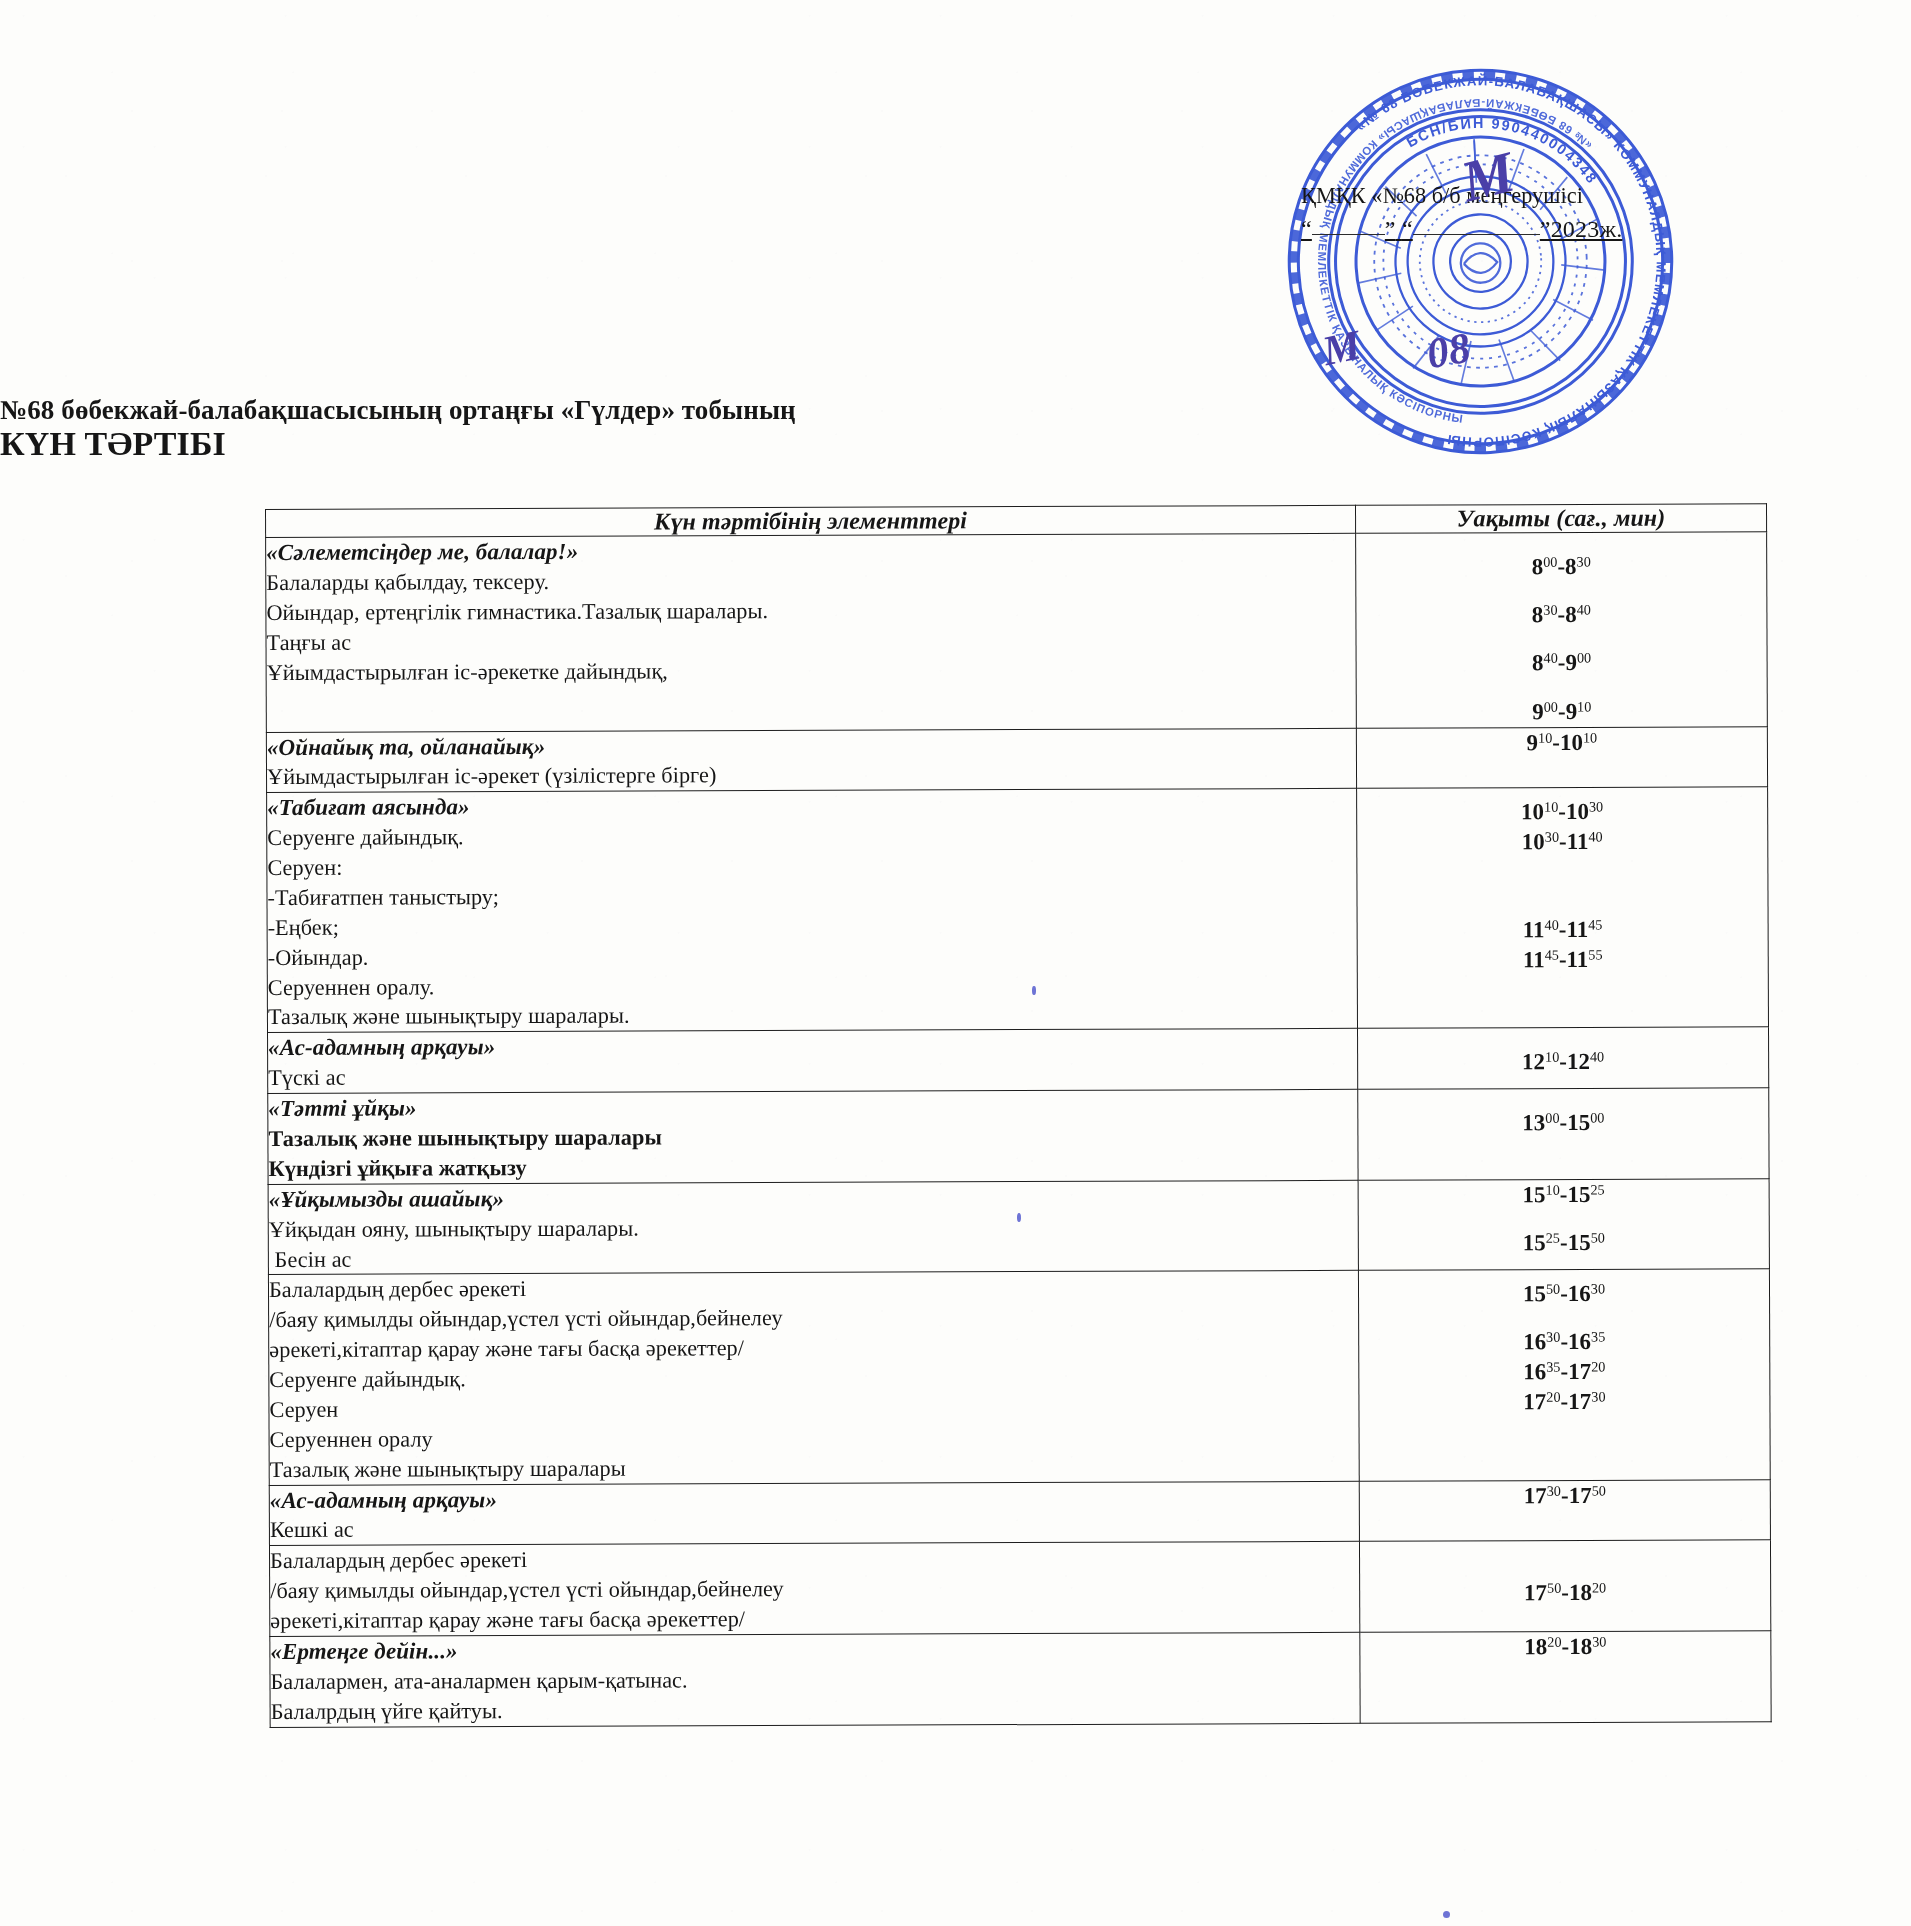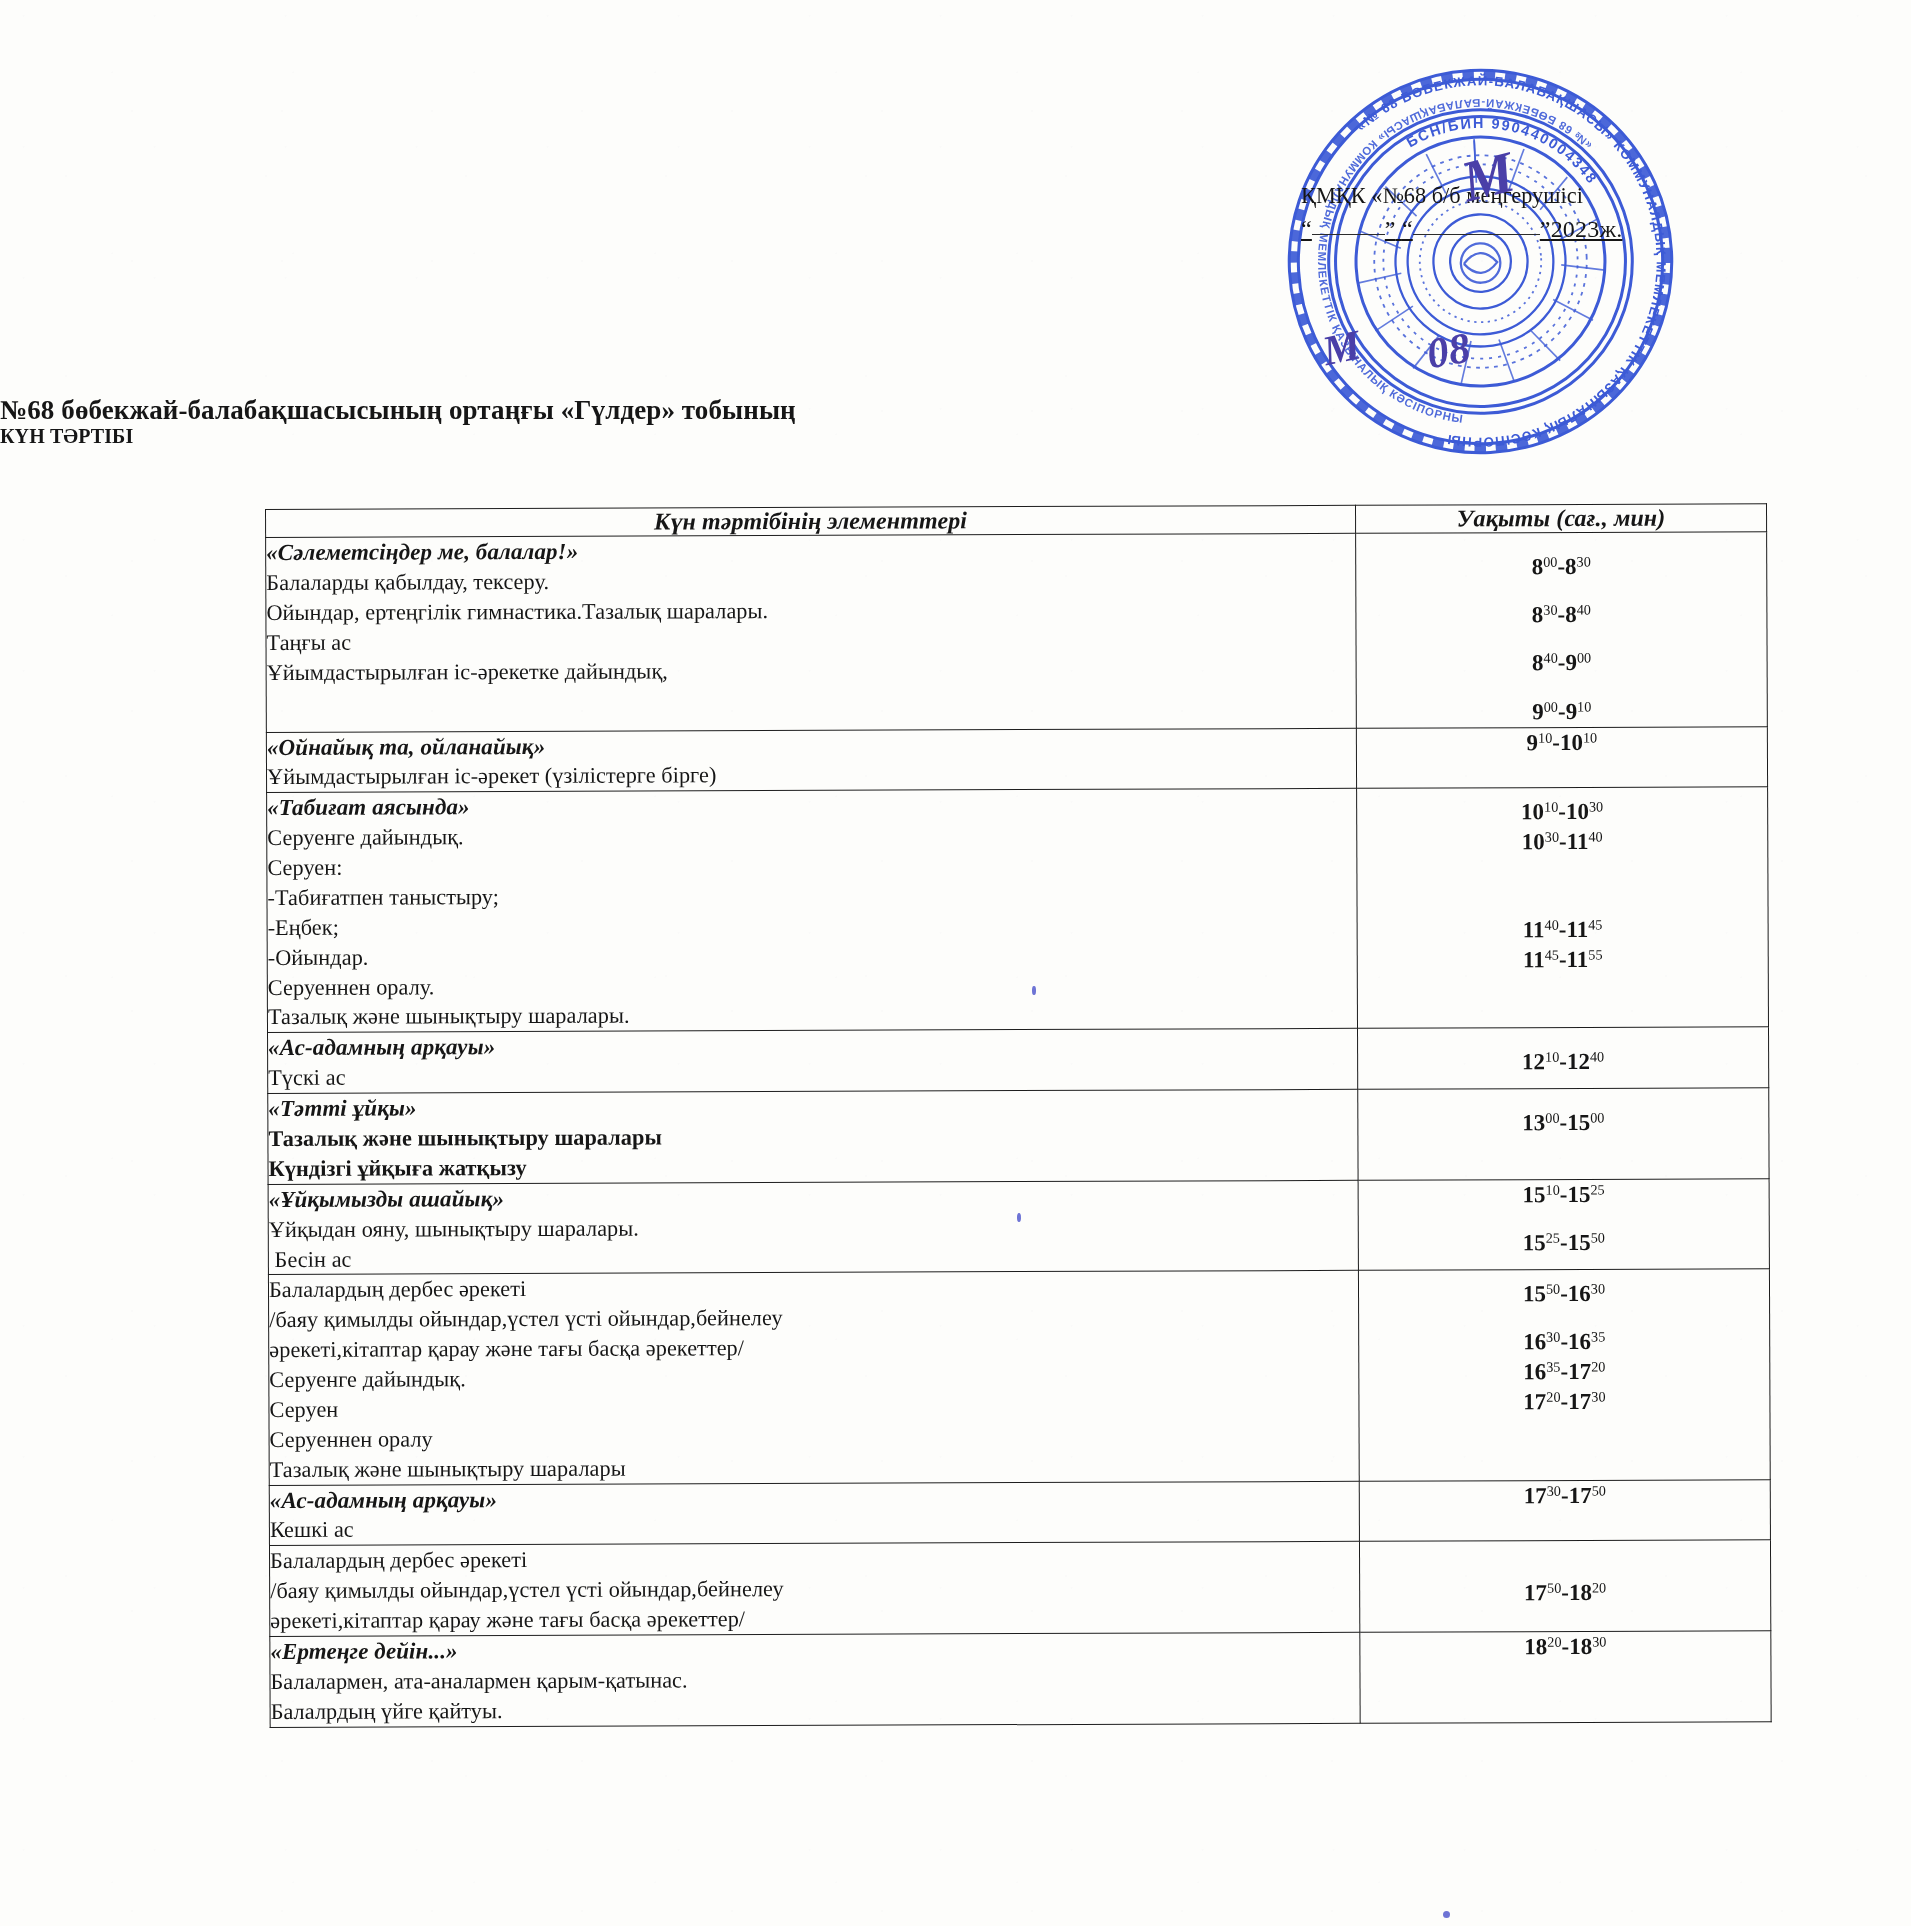--- a/index.html
+++ b/index.html
@@ -66,21 +66,21 @@
   
   .title{
     position:absolute;left:0;right:0;top:396px;
     text-align:left;z-index:5;
   }
   .title .l1{
     font-weight:700;font-size:27px;letter-spacing:0.1px;
     line-height:1.06;
   }
   .title .l2{
-    font-weight:700;font-size:20px;letter-spacing:0.1px;
+    font-weight:700;font-size:34px;letter-spacing:0.1px;
     line-height:1.10;
   }
 
   
   .tbl-wrap{
     position:absolute;left:265px;top:509px;width:1501px;
     z-index:3;
     transform:rotate(-0.22deg);
     transform-origin:left top;
   }

